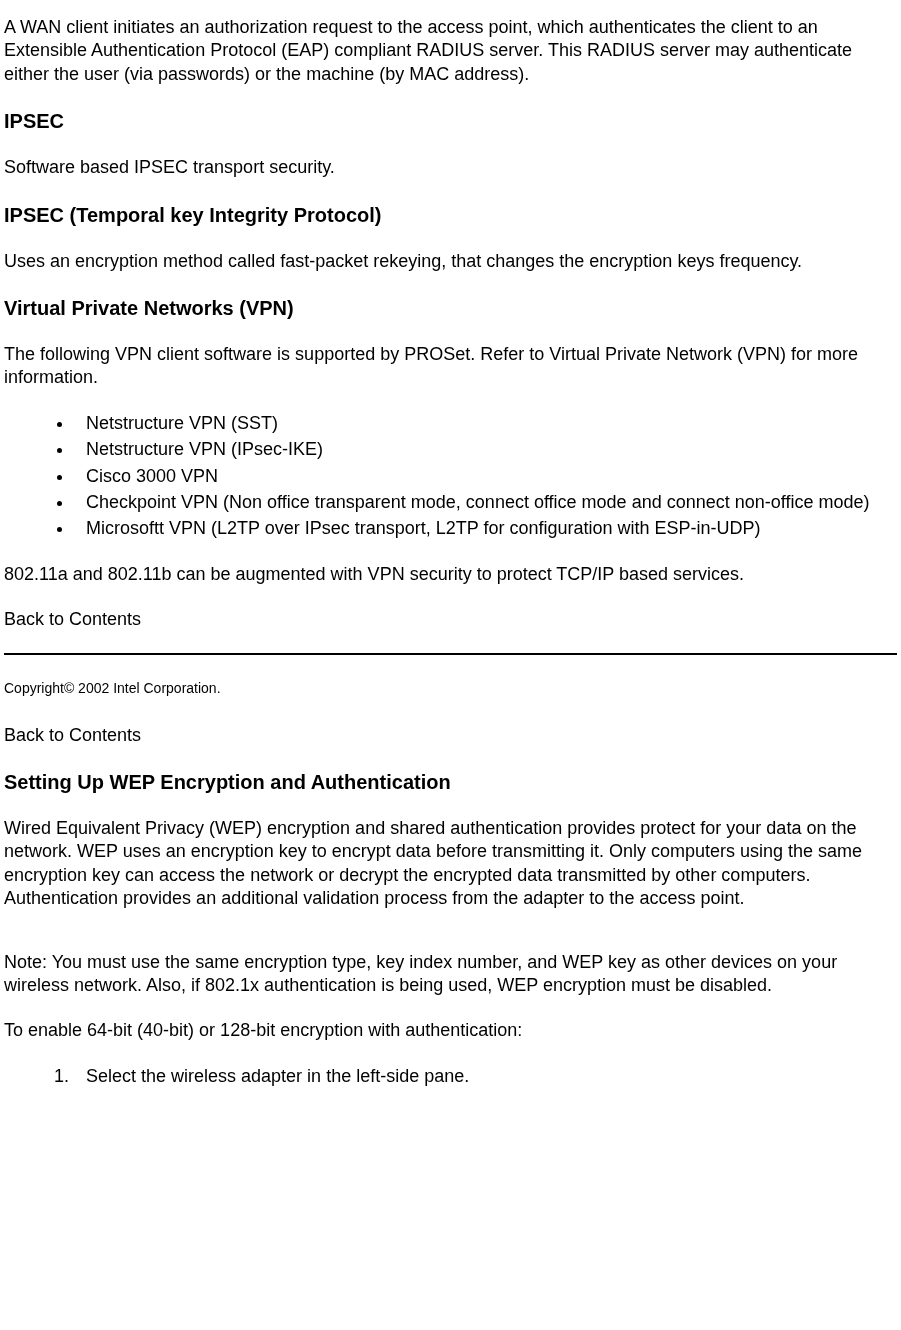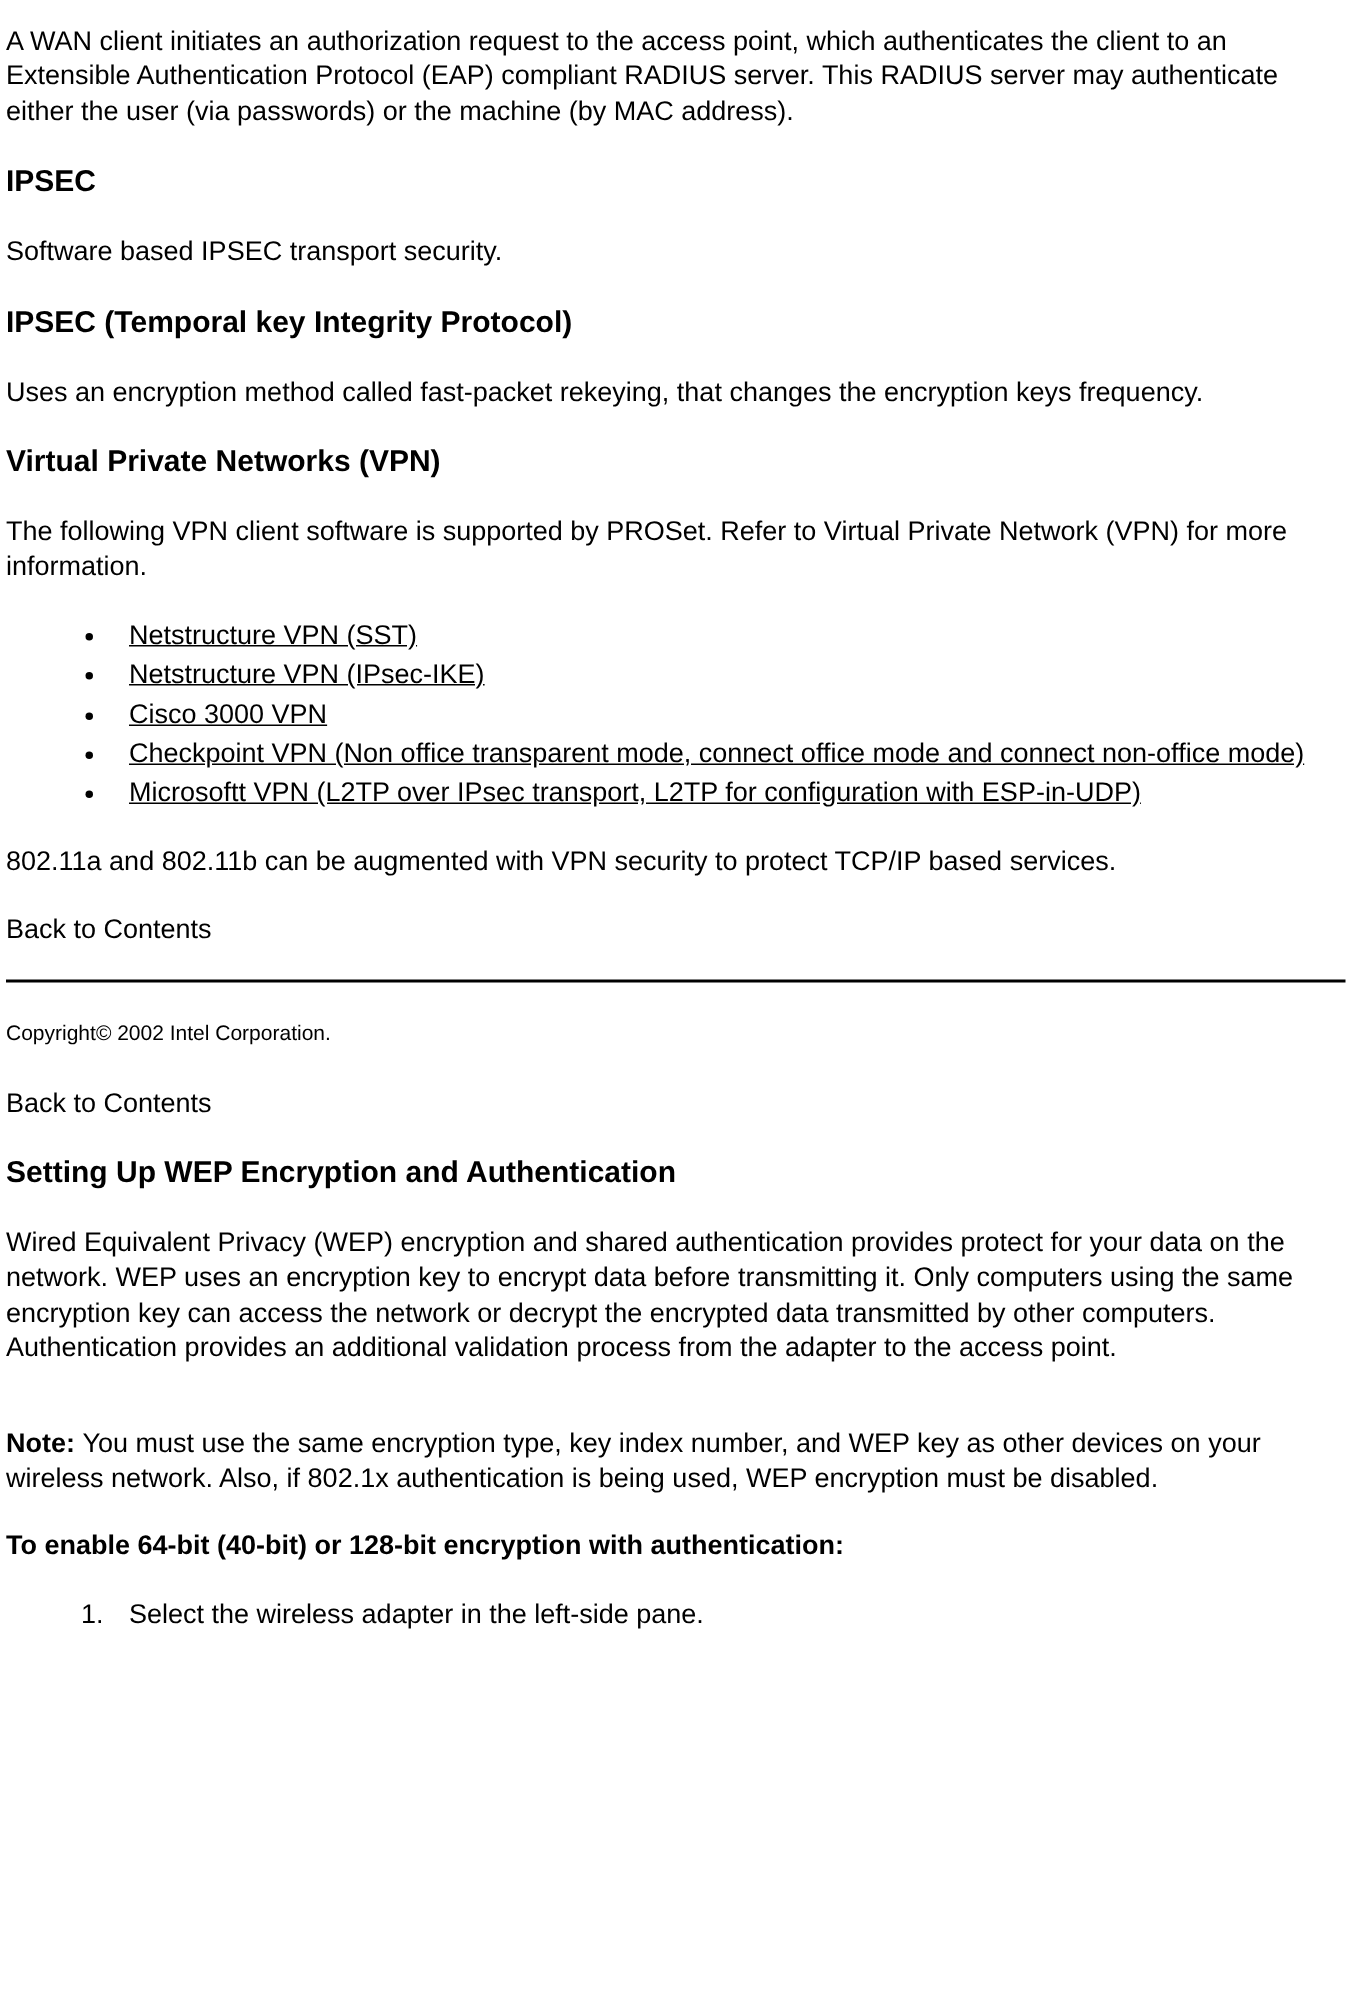--- a/index.html
+++ b/index.html
@@ -20,21 +20,20 @@
       margin: 0 0 22px 0;
     }
     h1.main {
       font-size: 20px;
       font-weight: bold;
       margin: 22px 0 22px 0;
     }
     ul {
       margin: 0 0 22px 0;
       padding-left: 70px;
-      text-decoration: underline;
     }
     ul li {
       margin-bottom: 3px;
       padding-left: 12px;
     }
     ol {
       margin: 0 0 22px 0;
       padding-left: 70px;
     }
     ol li {
@@ -43,21 +42,21 @@
     hr.sep {
       border: none;
       border-top: 2px solid #000;
       margin: 20px 0 24px 0;
     }
     .small {
       font-size: 14px;
       margin: 0 0 26px 0;
     }
     .bold-run {
-      font-weight: bold;
+      font-weight: normal;
     }
     .note-block {
       margin-top: 40px;
     }
   </style>
 </head>
 <body>
 
 <p>A WAN client initiates an authorization request to the access point, which authenticates the client to an Extensible Authentication Protocol (EAP) compliant RADIUS server. This RADIUS server may authenticate either the user (via passwords) or the machine (by MAC address).</p>
 

